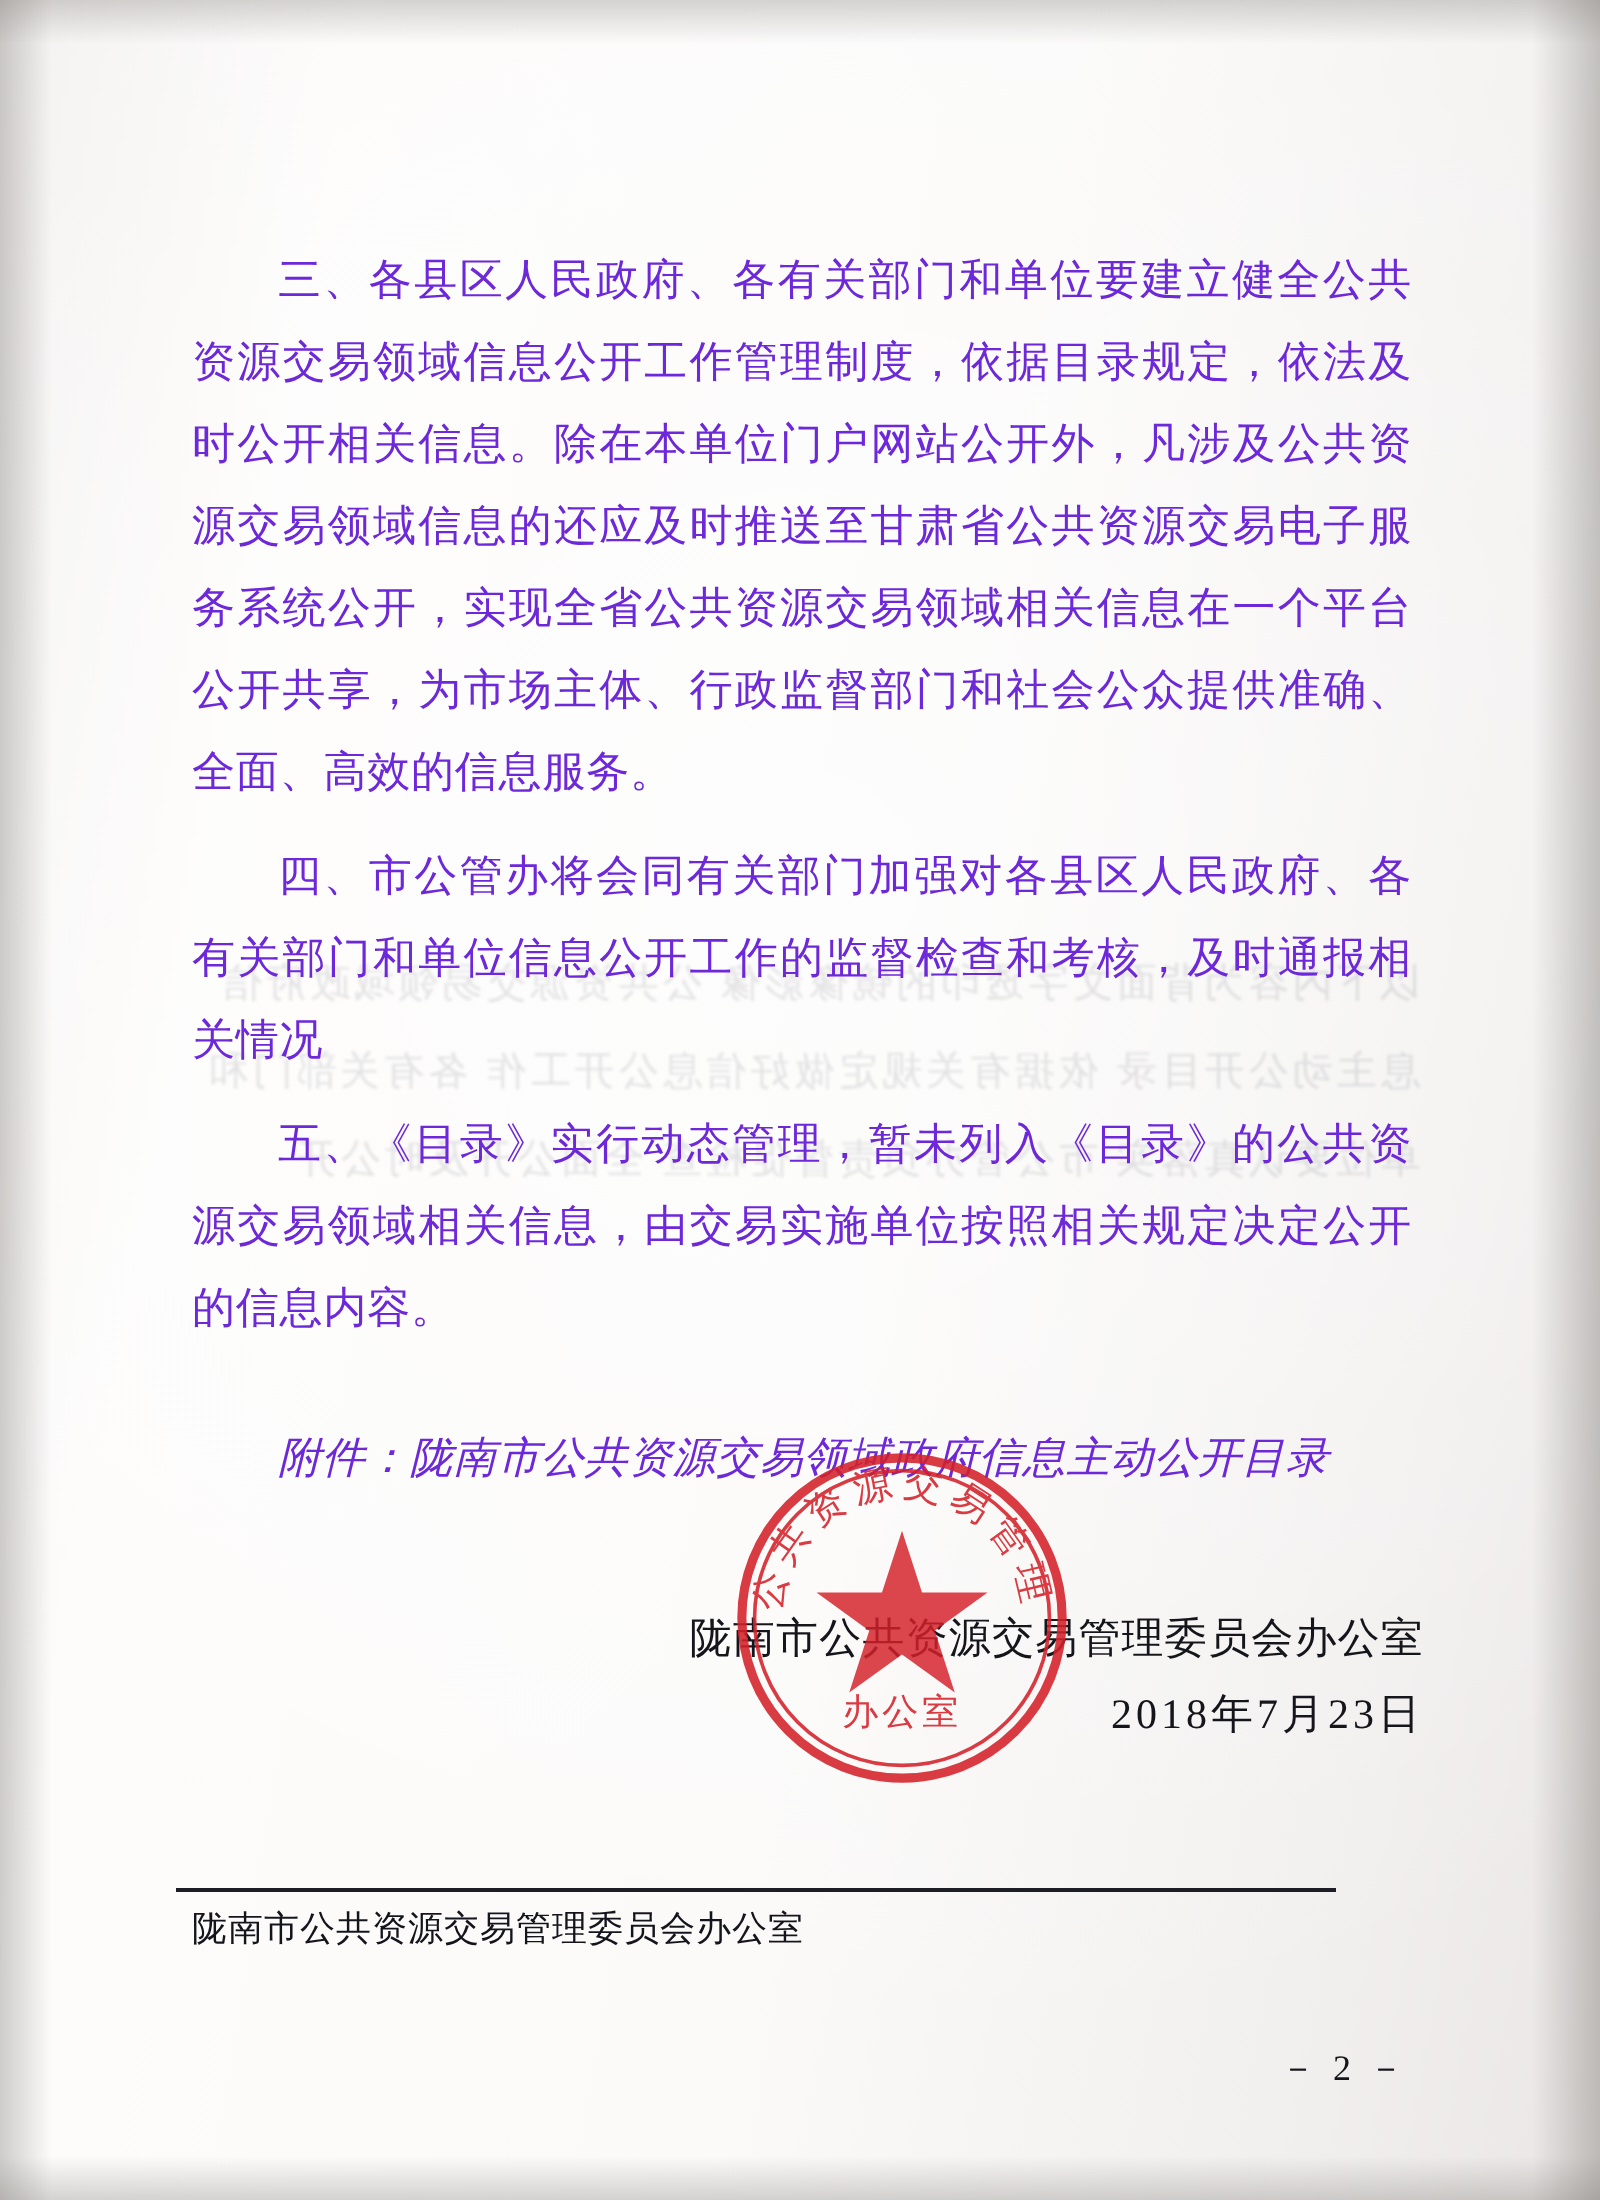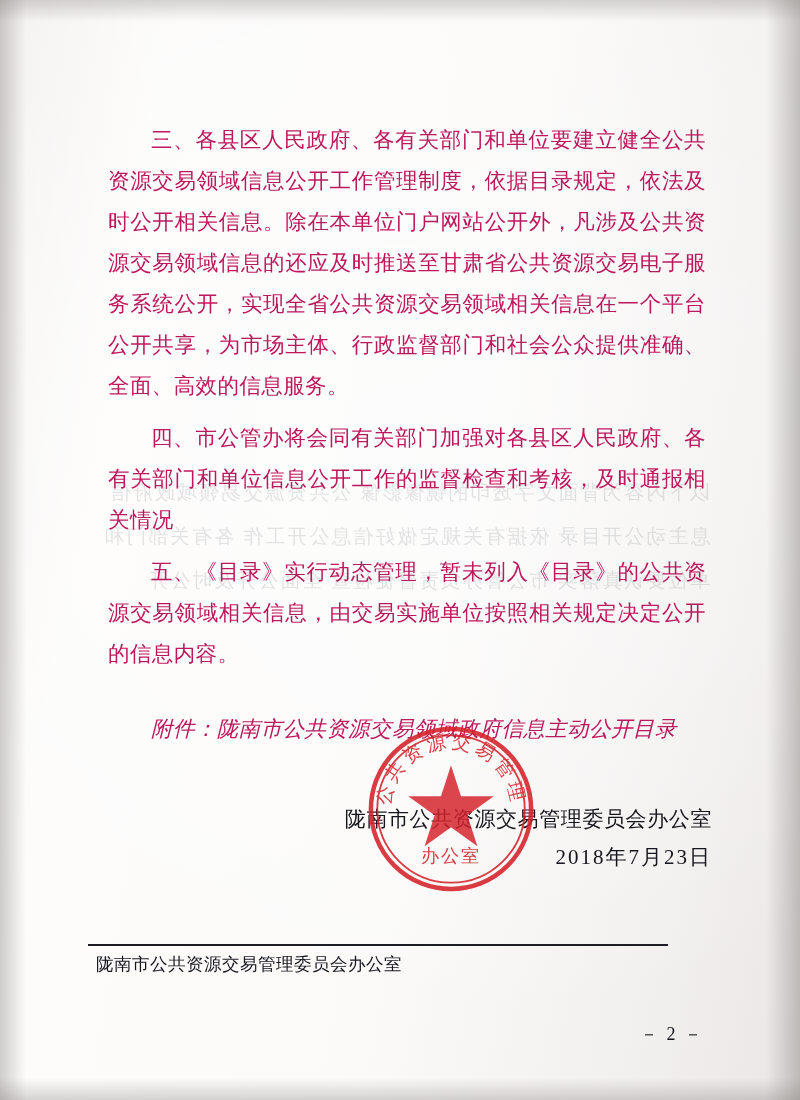--- a/index.html
+++ b/index.html
@@ -80,24 +80,24 @@
   
   #content {
     position: absolute;
     left: 96px;
     top: 120px;
     width: 610px;
   }
   .para {
     font-size: 21.5px;
     line-height: 41px;
-    color: #be185d;
+    color: #6d28d9;
     text-align: justify;
     text-justify: inter-ideograph;
-    margin: 0 0 11px 12px;
+    margin: 0 0 11px 0;
     letter-spacing: 0.4px;
     font-family: "Liberation Serif", "DejaVu Serif", serif;
   }
   .para.indent { text-indent: 2em; }
   .para.attach {
     margin-top: 34px;
     text-indent: 2em;
     font-style: italic;
   }
 

